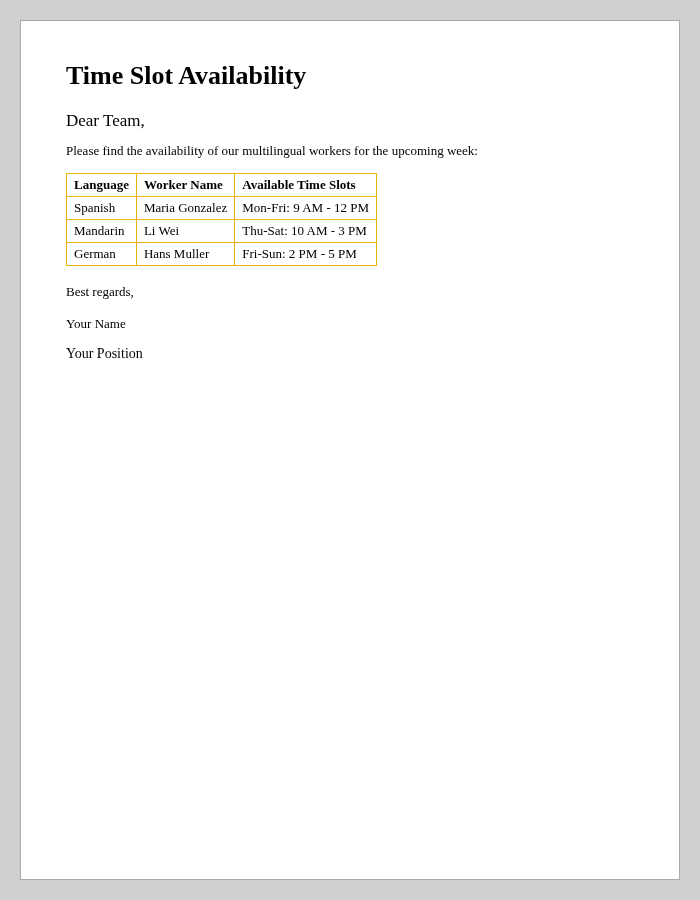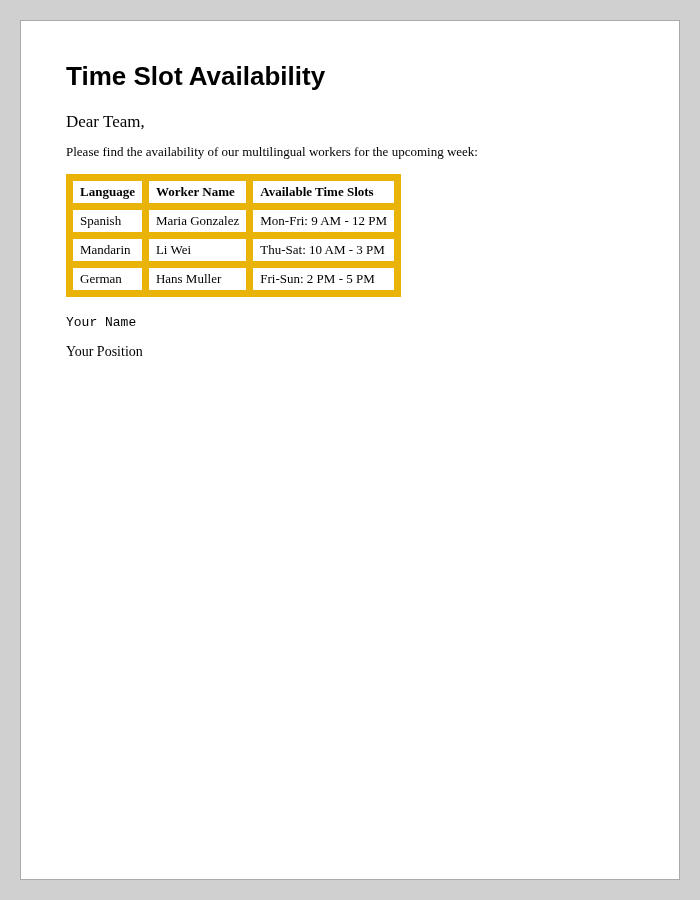--- a/index.html
+++ b/index.html
@@ -24,21 +24,21 @@
       background: #ffffff;
       border: 1px solid #aaaaaa;
       padding: 40px 45px;
       position: relative;
     }
 
     .title {
       font-size: 26px;
       font-weight: bold;
       margin-bottom: 20px;
-      font-family: Liberation Sans, sans-serif;
+      font-family: Liberation Serif, serif;
     }
 
     .greeting {
       font-size: 17px;
       margin-bottom: 12px;
       font-family: "Times New Roman", Times, serif;
     }
 
     .intro {
       font-size: 13px;
@@ -48,21 +48,21 @@
 
     .availability-table {
       border-collapse: collapse;
       margin-bottom: 18px;
       font-size: 13px;
       font-family: "Times New Roman", Times, serif;
     }
 
     .availability-table th,
     .availability-table td {
-      border: 7px solid #eab308;
+      border: 1px solid #eab308;
       padding: 3px 7px;
       text-align: left;
     }
 
     .availability-table th {
       font-weight: bold;
     }
 
     .footer-text {
       font-size: 13px;
@@ -72,21 +72,21 @@
 
     .regards {
       font-size: 13px;
       margin-bottom: 16px;
       font-family: "Times New Roman", Times, serif;
     }
 
     .name {
       font-size: 13px;
       margin-bottom: 14px;
-      font-family: Liberation Mono, monospace;
+      font-family: Liberation Serif, serif;
     }
 
     .position {
       font-size: 14px;
       font-family: "Times New Roman", Times, serif;
     }
   </style>
 </head>
 <body>
 
@@ -119,18 +119,19 @@
         </tr>
         <tr>
           <td>German</td>
           <td>Hans Muller</td>
           <td>Fri-Sun: 2 PM - 5 PM</td>
         </tr>
       </tbody>
   </table>
 
 
+  <p class="regards">Best regards,</p>
 
   <p class="name">Your Name</p>
 
   <p class="position">Your Position</p>
 
 </div>
 
 </body></html>

